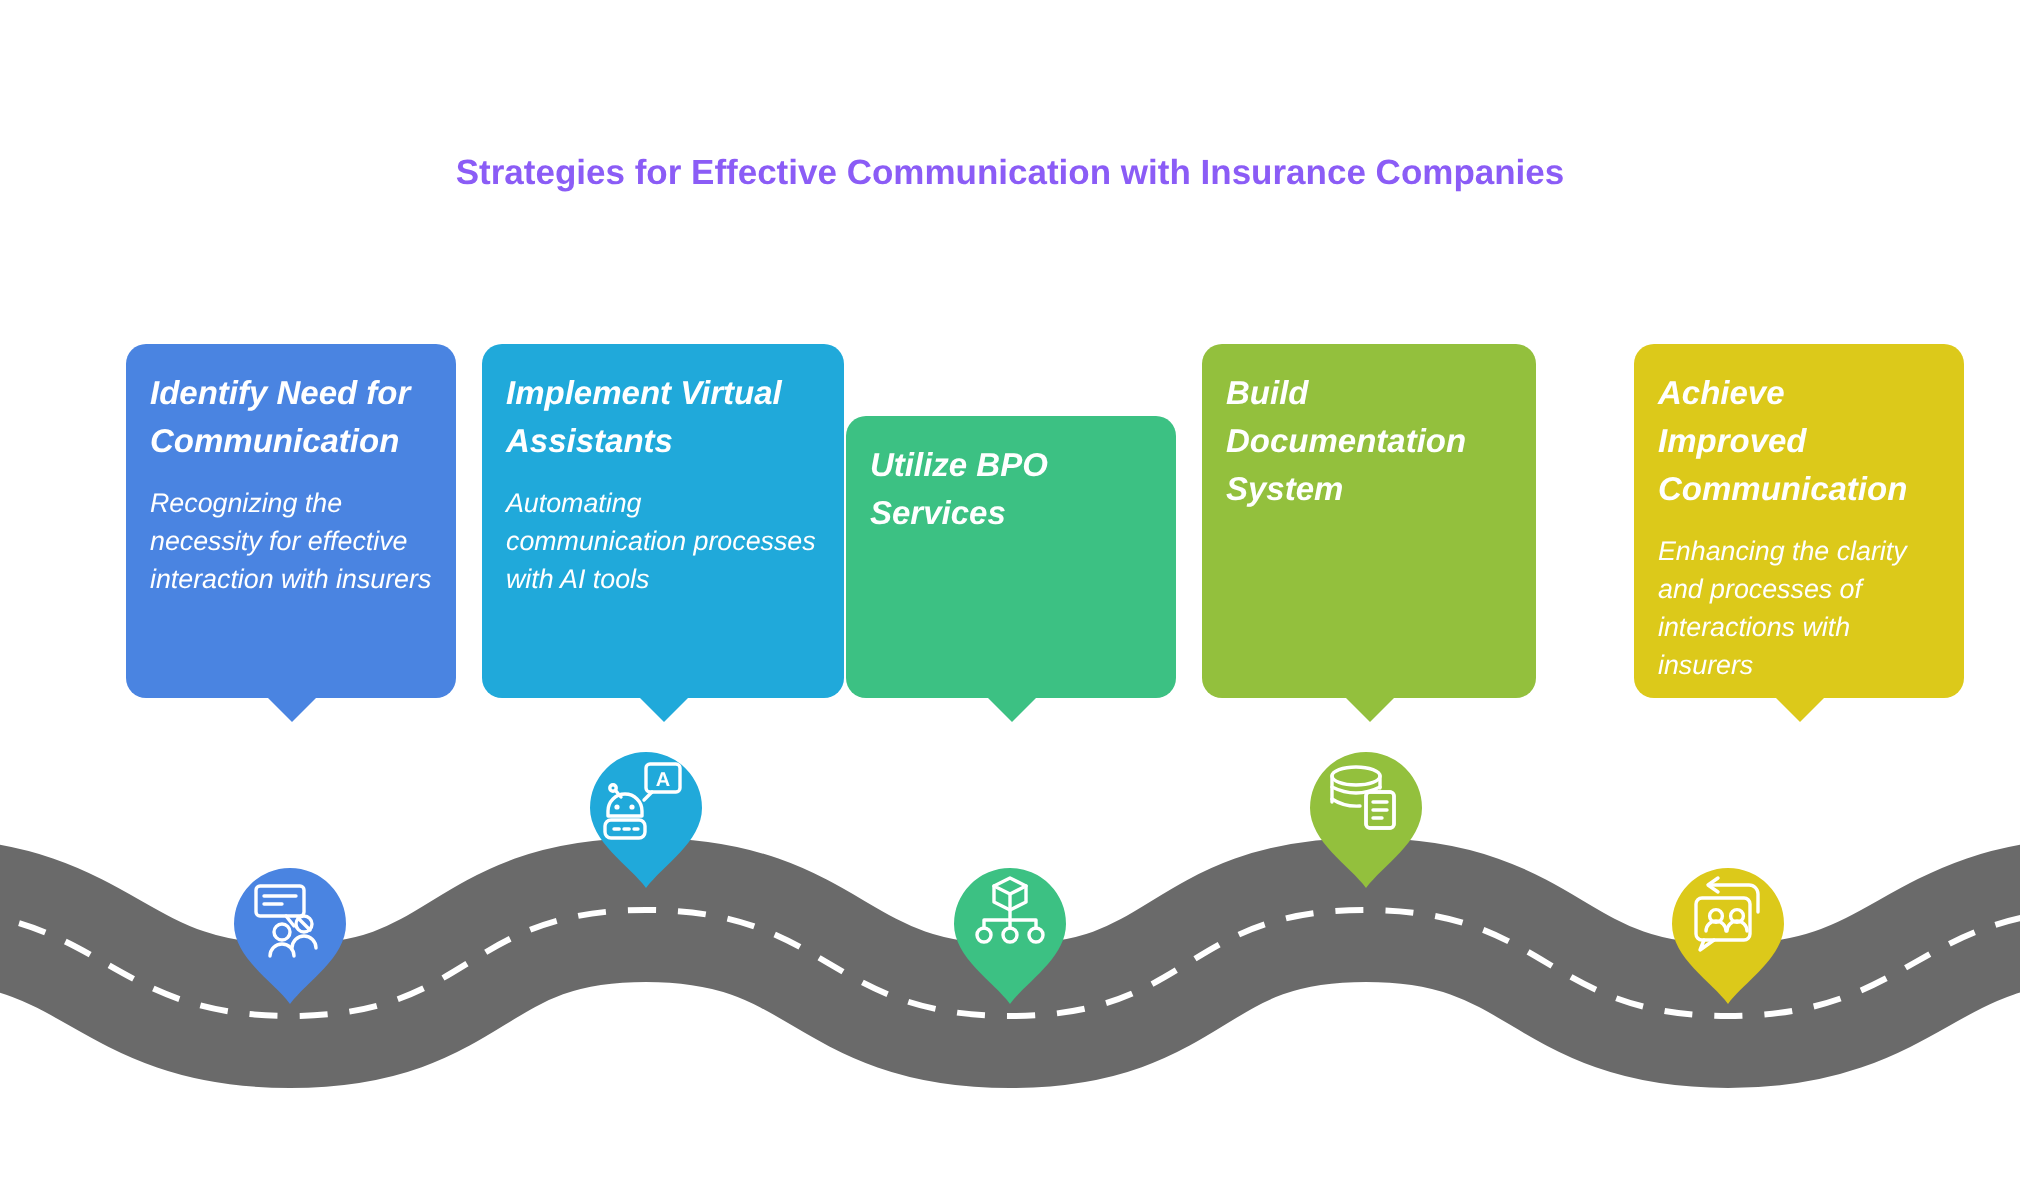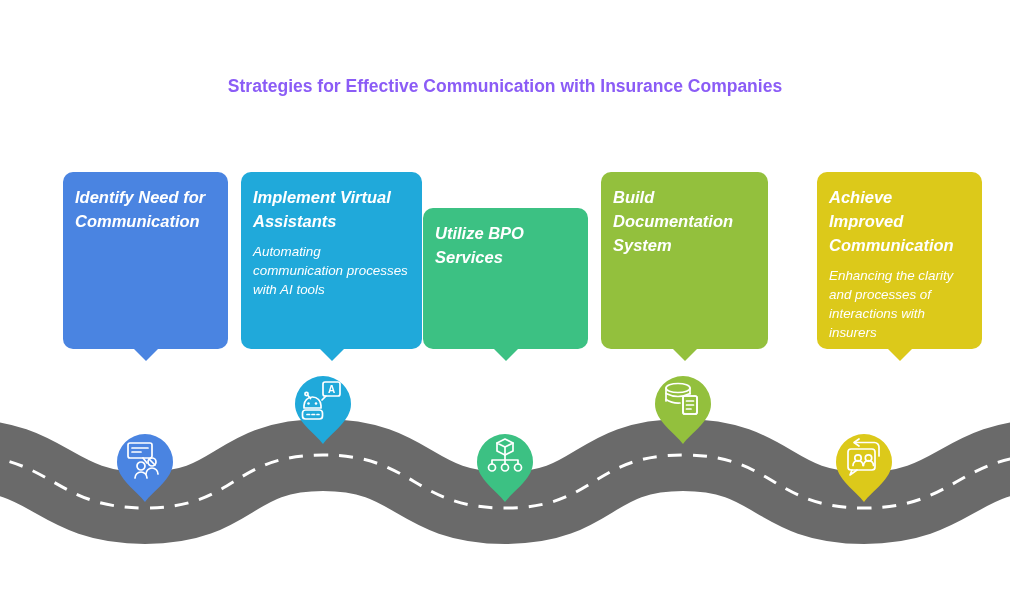--- a/index.html
+++ b/index.html
@@ -43,20 +43,21 @@
 
 <div class="page-title" style="color: #8b5cf6;">Strategies for Effective Communication with Insurance Companies</div>
 
 <svg class="road-svg" width="1010" height="590" viewBox="0 0 1010 590">
   <path d="M-40,455 C52,455 53,508 145,508 C237,508 231,455 323,455 C415,455 413,508 505,508 C597,508 591,455 683,455 C775,455 772,508 864,508 C956,508 958,455 1050,455" fill="none" stroke="#6a6a6a" stroke-width="72"></path>
   <path d="M-40,455 C52,455 53,508 145,508 C237,508 231,455 323,455 C415,455 413,508 505,508 C597,508 591,455 683,455 C775,455 772,508 864,508 C956,508 958,455 1050,455" fill="none" stroke="#ffffff" stroke-width="3" stroke-dasharray="14 11"></path>
 </svg>
 
 <div class="card card-1" style="--c: #4a84e1;">
   <div class="card-title">Identify Need for Communication</div>
+  <div class="card-desc">Recognizing the necessity for effective interaction with insurers</div>
 </div>
 <div class="card card-2" style="--c: #20a9da;">
   <div class="card-title">Implement Virtual Assistants</div>
   <div class="card-desc">Automating communication processes with AI tools</div>
 </div>
 <div class="card card-3" style="--c: #3cc183;">
   <div class="card-title">Utilize BPO Services</div>
 </div>
 <div class="card card-4" style="--c: #93c03d;">
   <div class="card-title">Build Documentation System</div>

